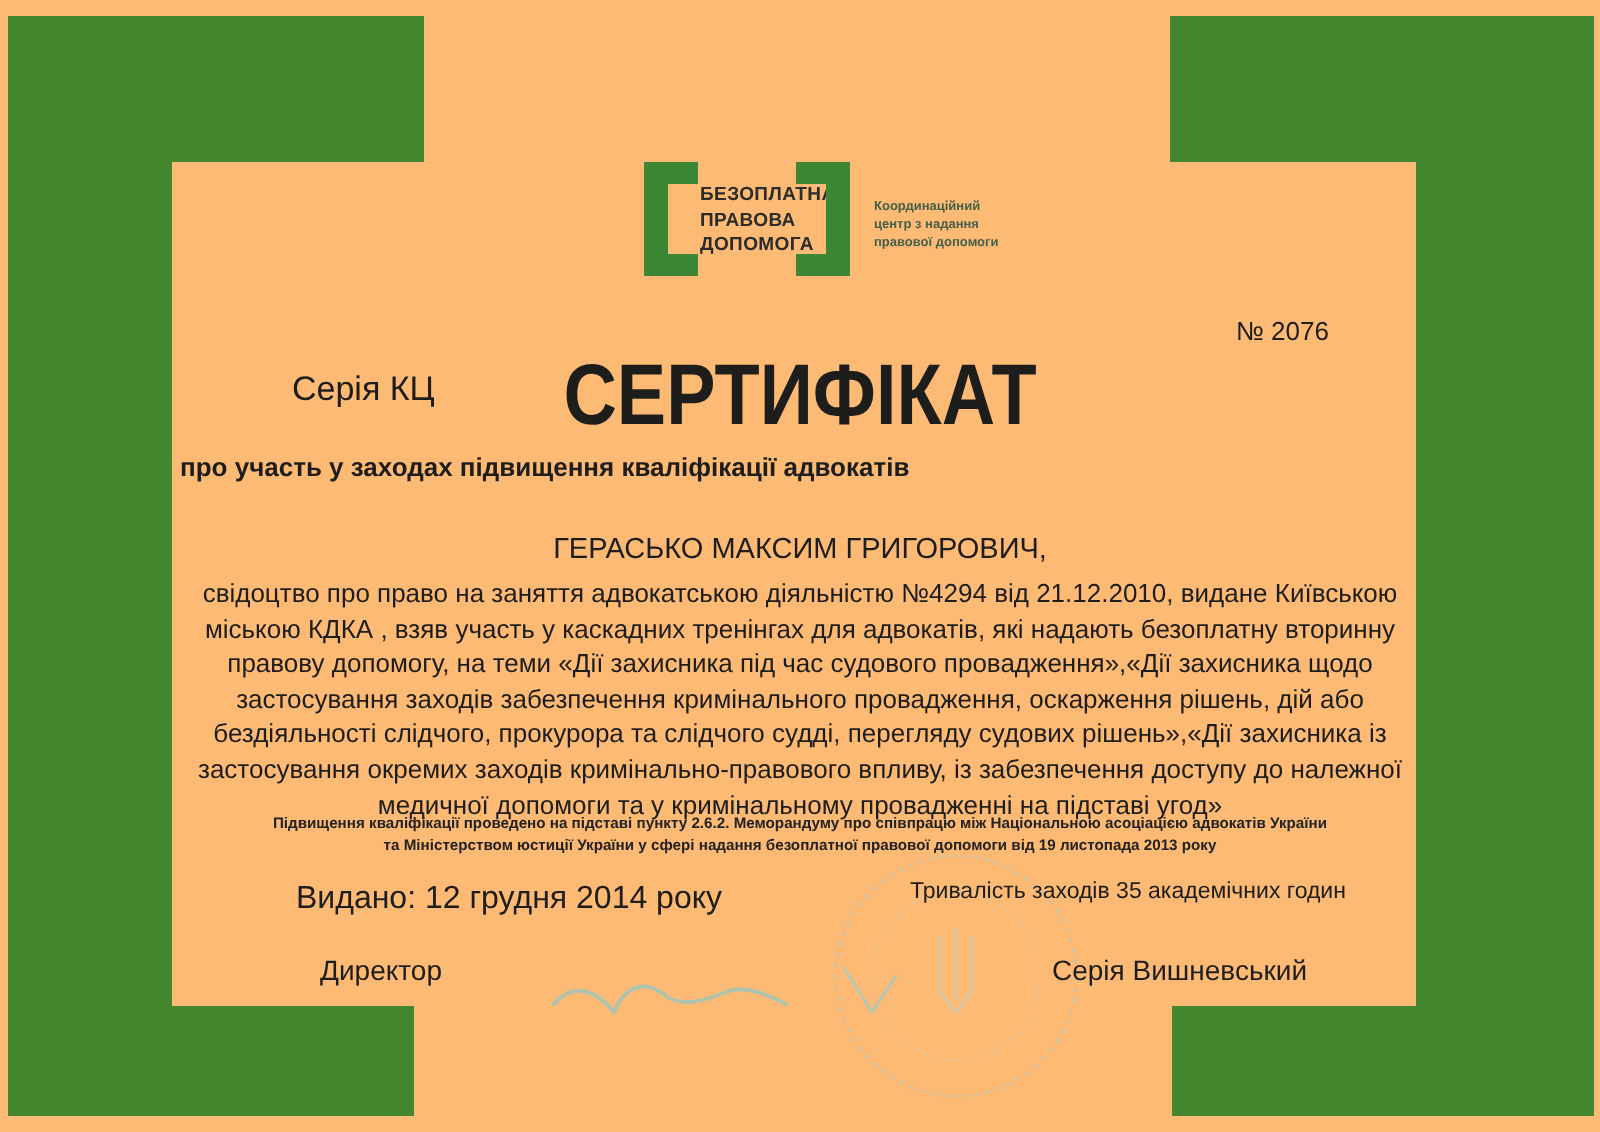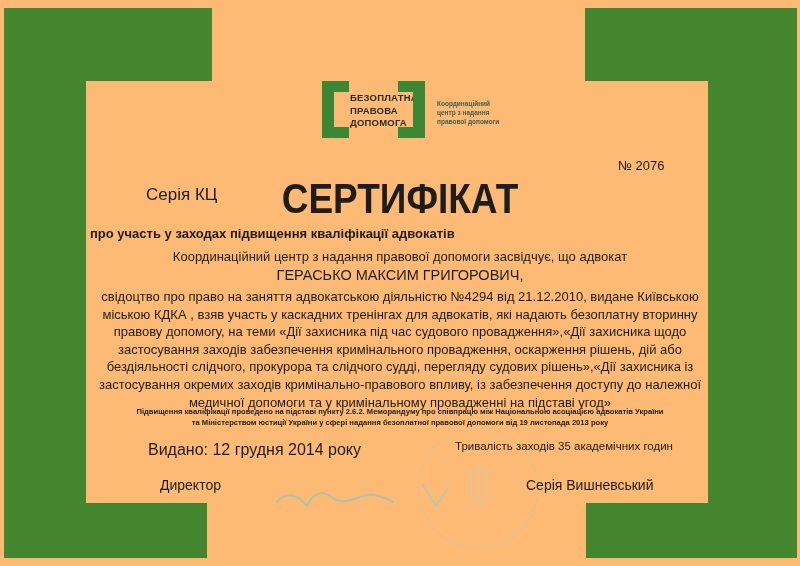--- a/index.html
+++ b/index.html
@@ -78,21 +78,20 @@
   <div class="org">Координаційний
 центр з надання
 правової допомоги</div>
 
   <div class="series">Серія КЦ</div>
   <div class="number">№ 2076</div>
 
   <div class="title">СЕРТИФІКАТ</div>
   <div class="subtitle">про участь у заходах підвищення кваліфікації адвокатів</div>
 
-  <div class="intro">Координаційний центр з надання правової допомоги засвідчує, що адвокат</div>
   <div class="holder">ГЕРАСЬКО МАКСИМ ГРИГОРОВИЧ,</div>
   <div class="bodytx">свідоцтво про право на заняття адвокатською діяльністю №4294 від 21.12.2010, видане Київською
 міською КДКА , взяв участь у каскадних тренінгах  для адвокатів, які надають безоплатну вторинну
 правову допомогу, на теми «Дії захисника під час судового провадження»,«Дії захисника щодо
 застосування заходів забезпечення кримінального провадження, оскарження рішень, дій або
 бездіяльності слідчого, прокурора та слідчого судді, перегляду судових рішень»,«Дії захисника із
 застосування окремих заходів кримінально-правового впливу, із забезпечення доступу до належної
 медичної допомоги та у кримінальному провадженні на підставі угод»</div>
   <div class="memo">Підвищення кваліфікації проведено на підставі пункту 2.6.2. Меморандуму про співпрацю між Національною асоціацією адвокатів України
 та Міністерством юстиції України у сфері надання безоплатної правової допомоги від 19 листопада 2013 року</div>

